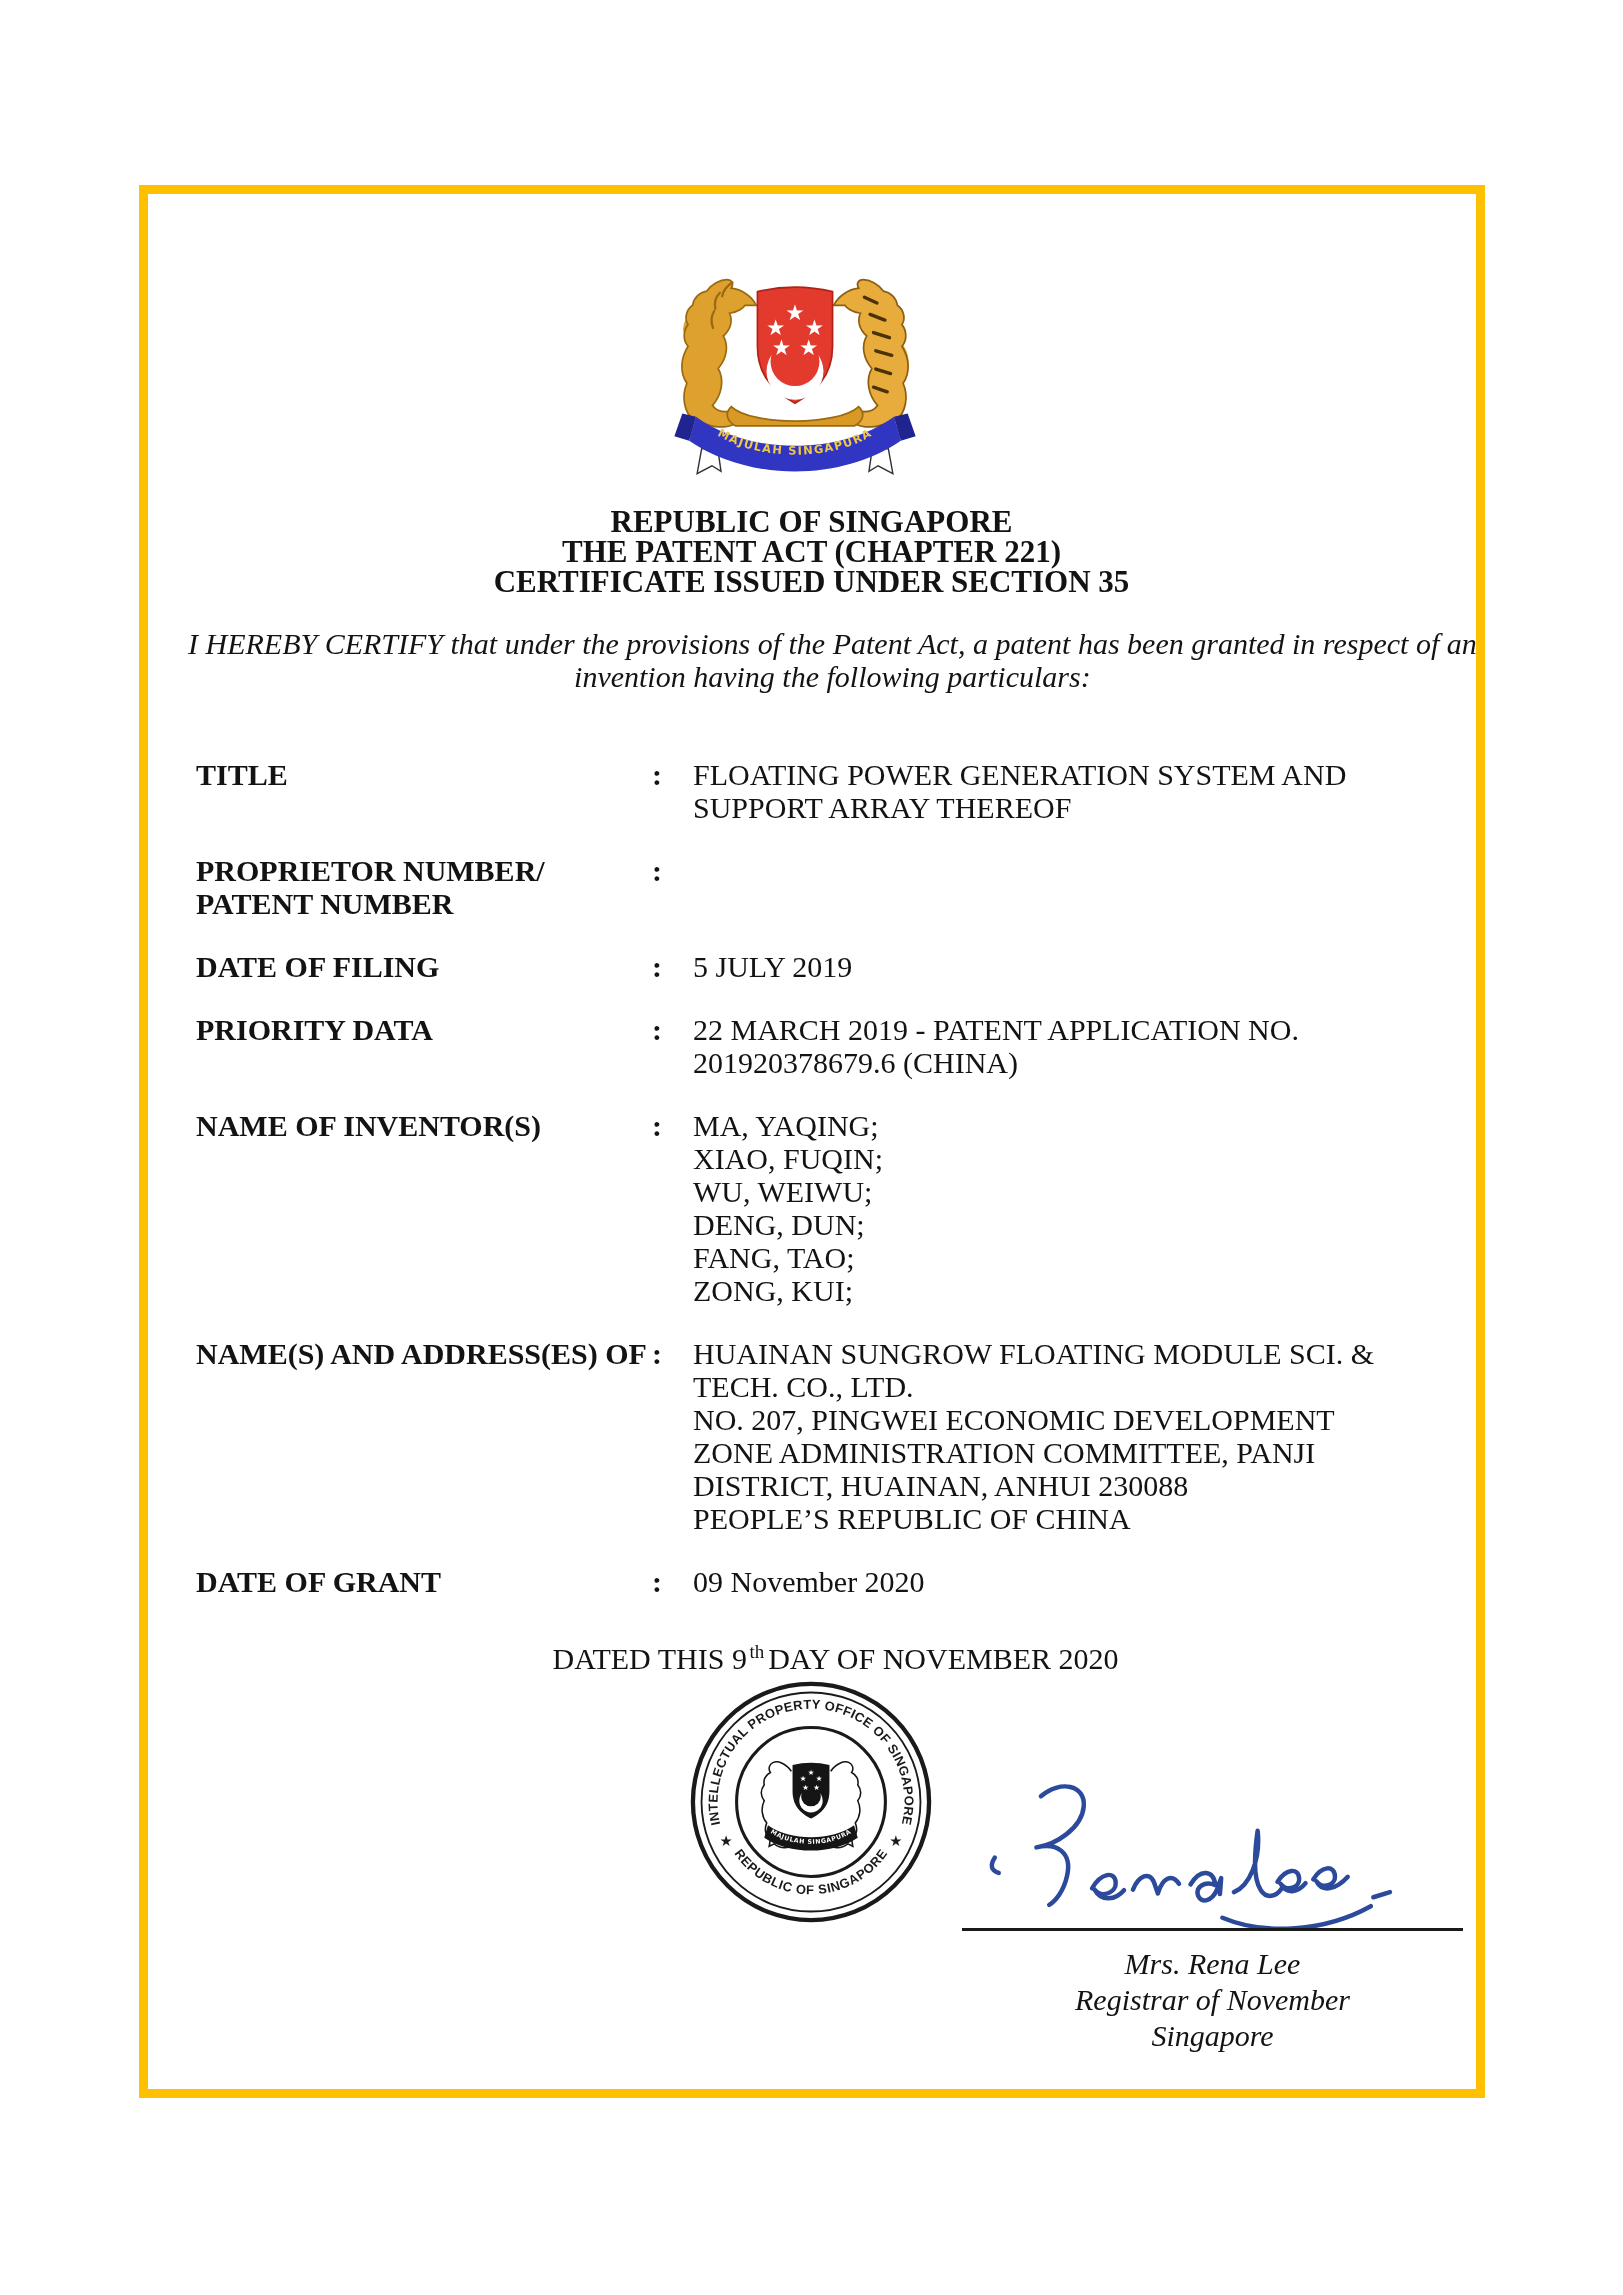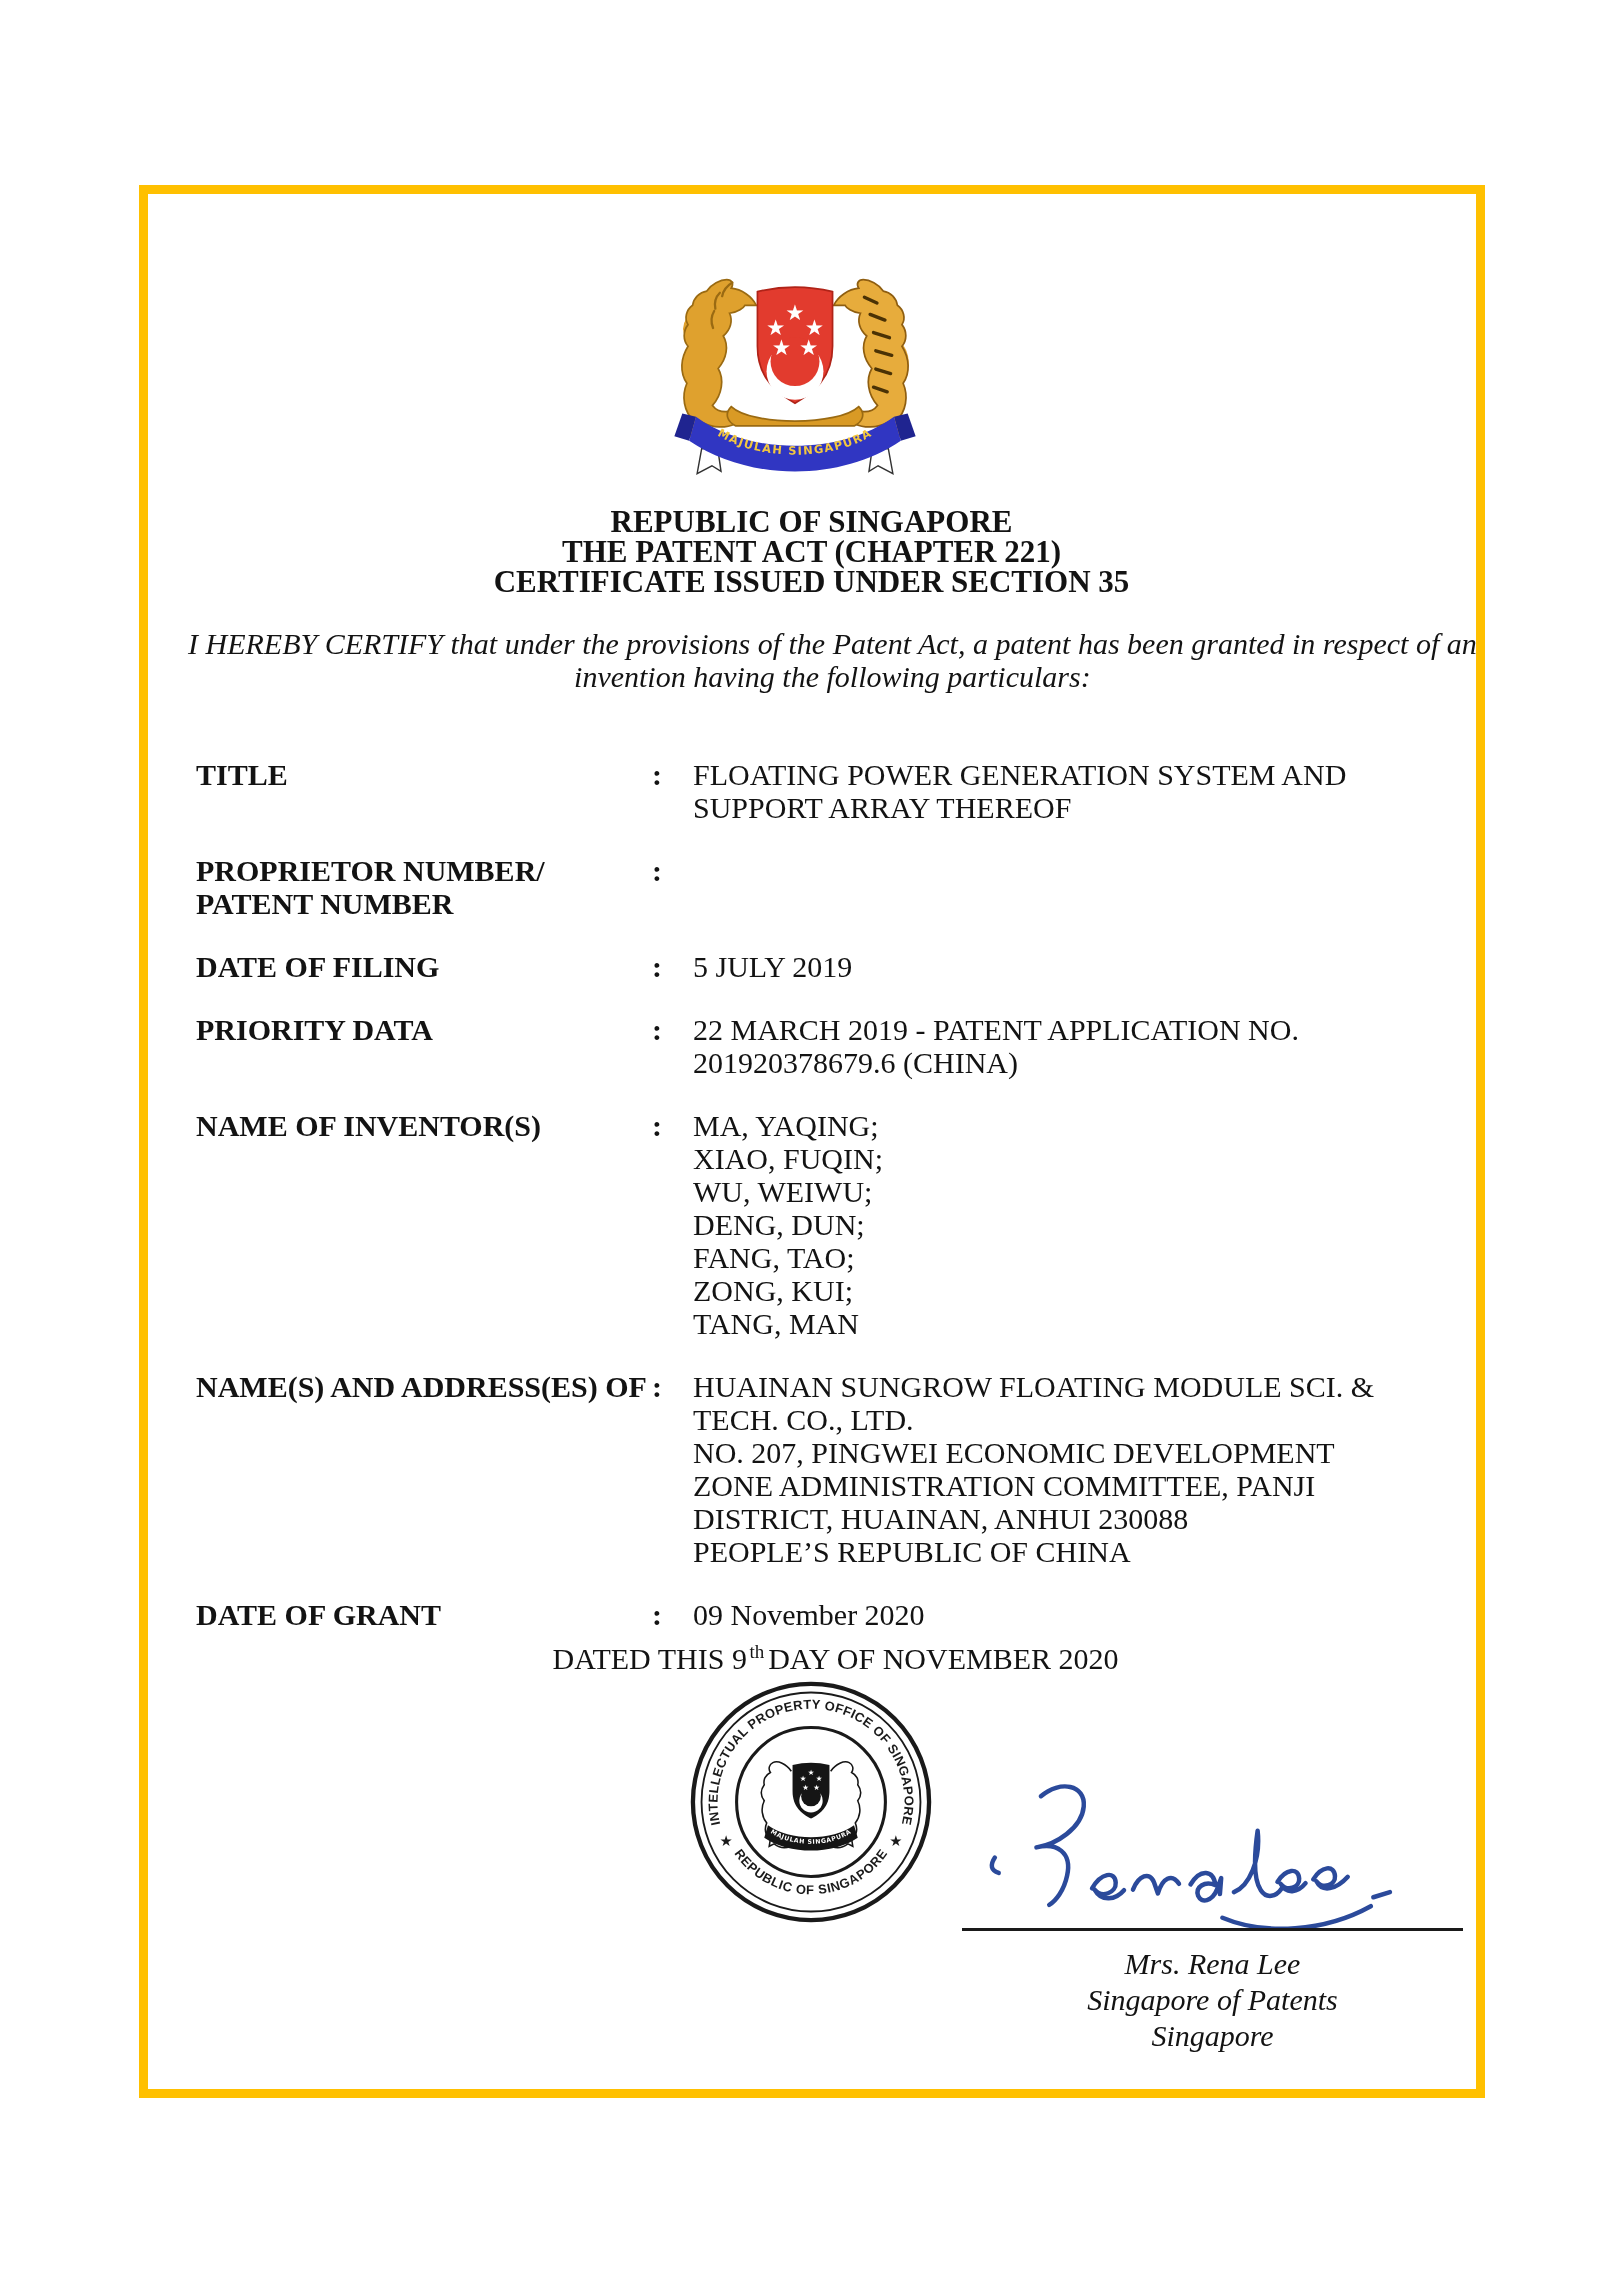--- a/index.html
+++ b/index.html
@@ -134,21 +134,20 @@
           <div class="l-line">NAME OF INVENTOR(S)</div>
         </div>
         <div class="f-colon">:</div>
         <div class="f-value">
           <div class="v-line">MA, YAQING;</div>
           <div class="v-line">XIAO, FUQIN;</div>
           <div class="v-line">WU, WEIWU;</div>
           <div class="v-line">DENG, DUN;</div>
           <div class="v-line">FANG, TAO;</div>
           <div class="v-line">ZONG, KUI;</div>
-          <div class="v-line">TANG, MAN</div>
         </div>
       </div>
       <div class="field-row">
         <div class="f-label">
           <div class="l-line">NAME(S) AND ADDRESS(ES) OF</div>
         </div>
         <div class="f-colon">:</div>
         <div class="f-value">
           <div class="v-line">HUAINAN SUNGROW FLOATING MODULE SCI. &amp;</div>
           <div class="v-line">TECH. CO., LTD.</div>
@@ -222,18 +221,18 @@
       <path d="M522 182 c13 -21 33 -23 34 -5 c1 14 -19 21 -29 8 c9 18 31 13 49 -7"></path>
       <path d="M380 242 c66 28 160 22 232 -18"></path>
       <path d="M616 210 l26 -8"></path>
     </g>
   </svg>
 
   <div class="sig-line"></div>
 
   <div class="signer">
     <div>Mrs. Rena Lee</div>
-    <div>Singapore of Patents</div>
+    <div>Registrar of November</div>
     <div>Singapore</div>
   </div>
 
 </div>
 
 
 </body></html>

